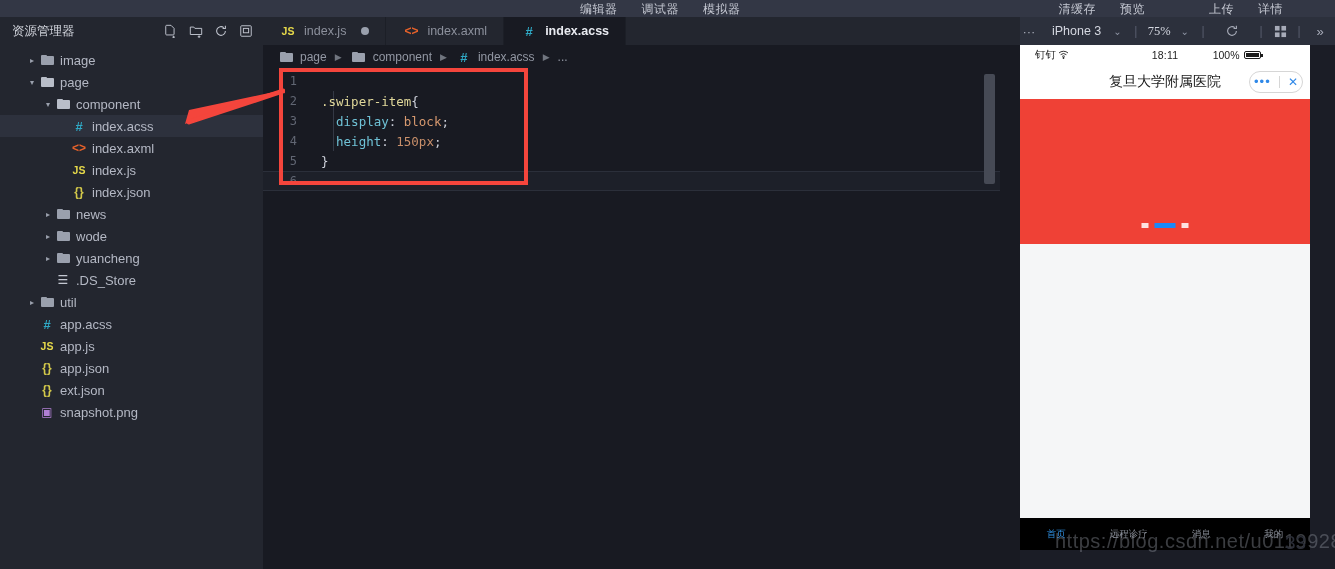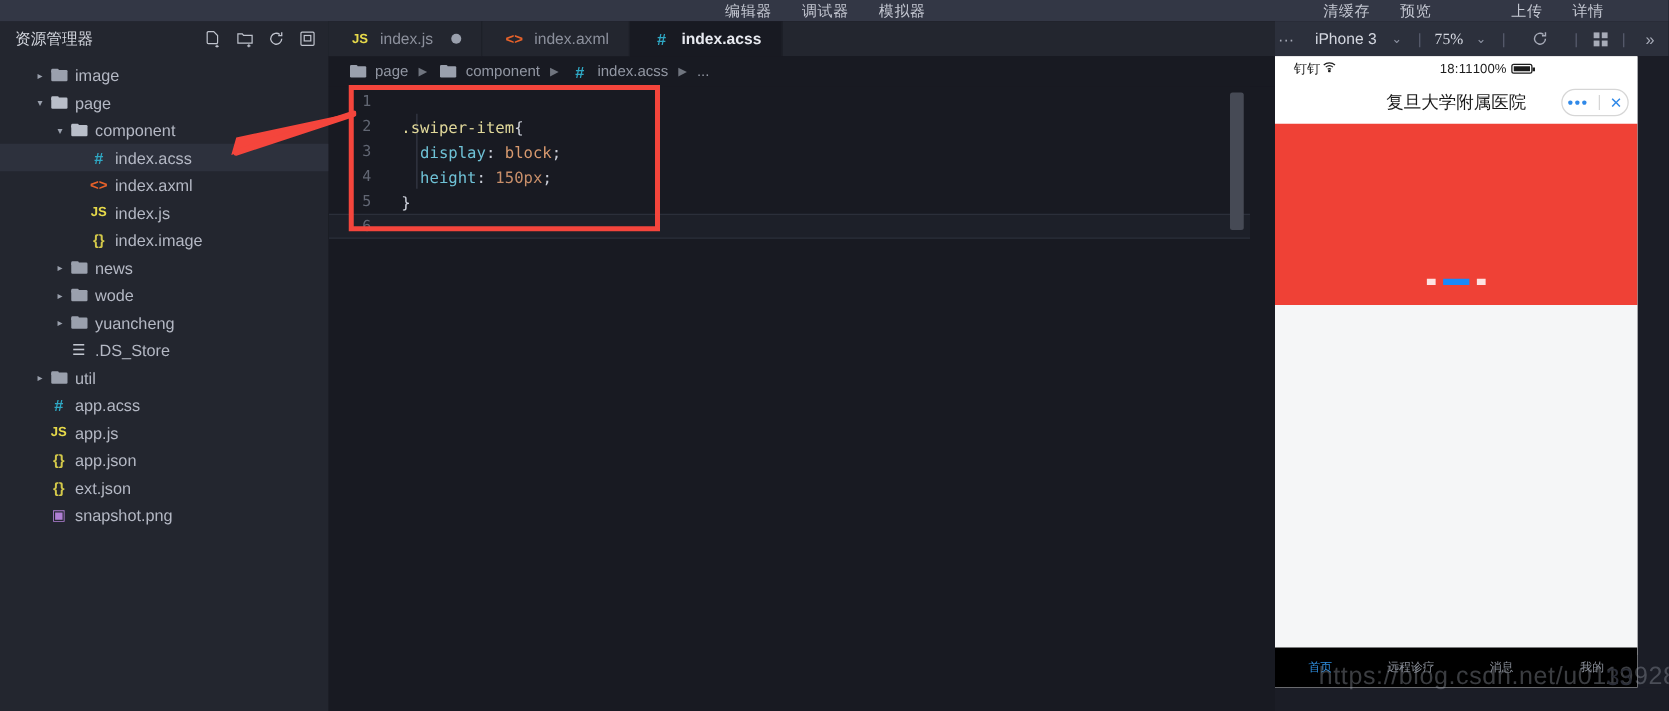--- a/index.html
+++ b/index.html
@@ -151,21 +151,21 @@
   .sim {
     position:absolute; left:1020px; top:45px; width:290px; height:505px;
     background:#ffffff; overflow:hidden;
   }
   .sim-status {
     height:20px; background:#fff; display:flex; align-items:center;
     padding:0 15px; font-size:10.5px; color:#1c1c1c;
   }
   .ss-left { display:flex; align-items:center; gap:2px; flex:1; }
   .ss-mid { flex:0 0 auto; letter-spacing:0.2px; }
-  .ss-right { flex:1; display:flex; align-items:center; justify-content:flex-start; gap:4px; }
+  .ss-right { flex:1; display:flex; align-items:center; justify-content:center; gap:4px; }
   .batt {
     width:17px; height:8px; border:1px solid #1c1c1c; border-radius:2px;
     position:relative; display:inline-block;
   }
   .batt::before { content:""; position:absolute; left:1px; top:1px; width:13px; height:4px; background:#1c1c1c; }
   .batt::after { content:""; position:absolute; right:-3px; top:2px; width:2px; height:3px; background:#1c1c1c; }
 
   .sim-nav {
     height:34px; background:#fff; display:flex; align-items:center;
     justify-content:center; position:relative;
@@ -346,21 +346,21 @@
           <span class="fico">
             <span class="ic-js">JS</span>
           </span>
           <span class="label">index.js</span>
         </div>
         <div class="row" style="padding-left: 58px;">
           <span class="arrow"></span>
           <span class="fico">
             <span class="ic-json">{}</span>
           </span>
-          <span class="label">index.image</span>
+          <span class="label">index.json</span>
         </div>
         <div class="row" style="padding-left: 42px;">
           <span class="arrow">▸</span>
           <span class="fico">
             <i class="ic-folder"></i>
           </span>
           <span class="label">news</span>
         </div>
         <div class="row" style="padding-left: 42px;">
           <span class="arrow">▸</span>

